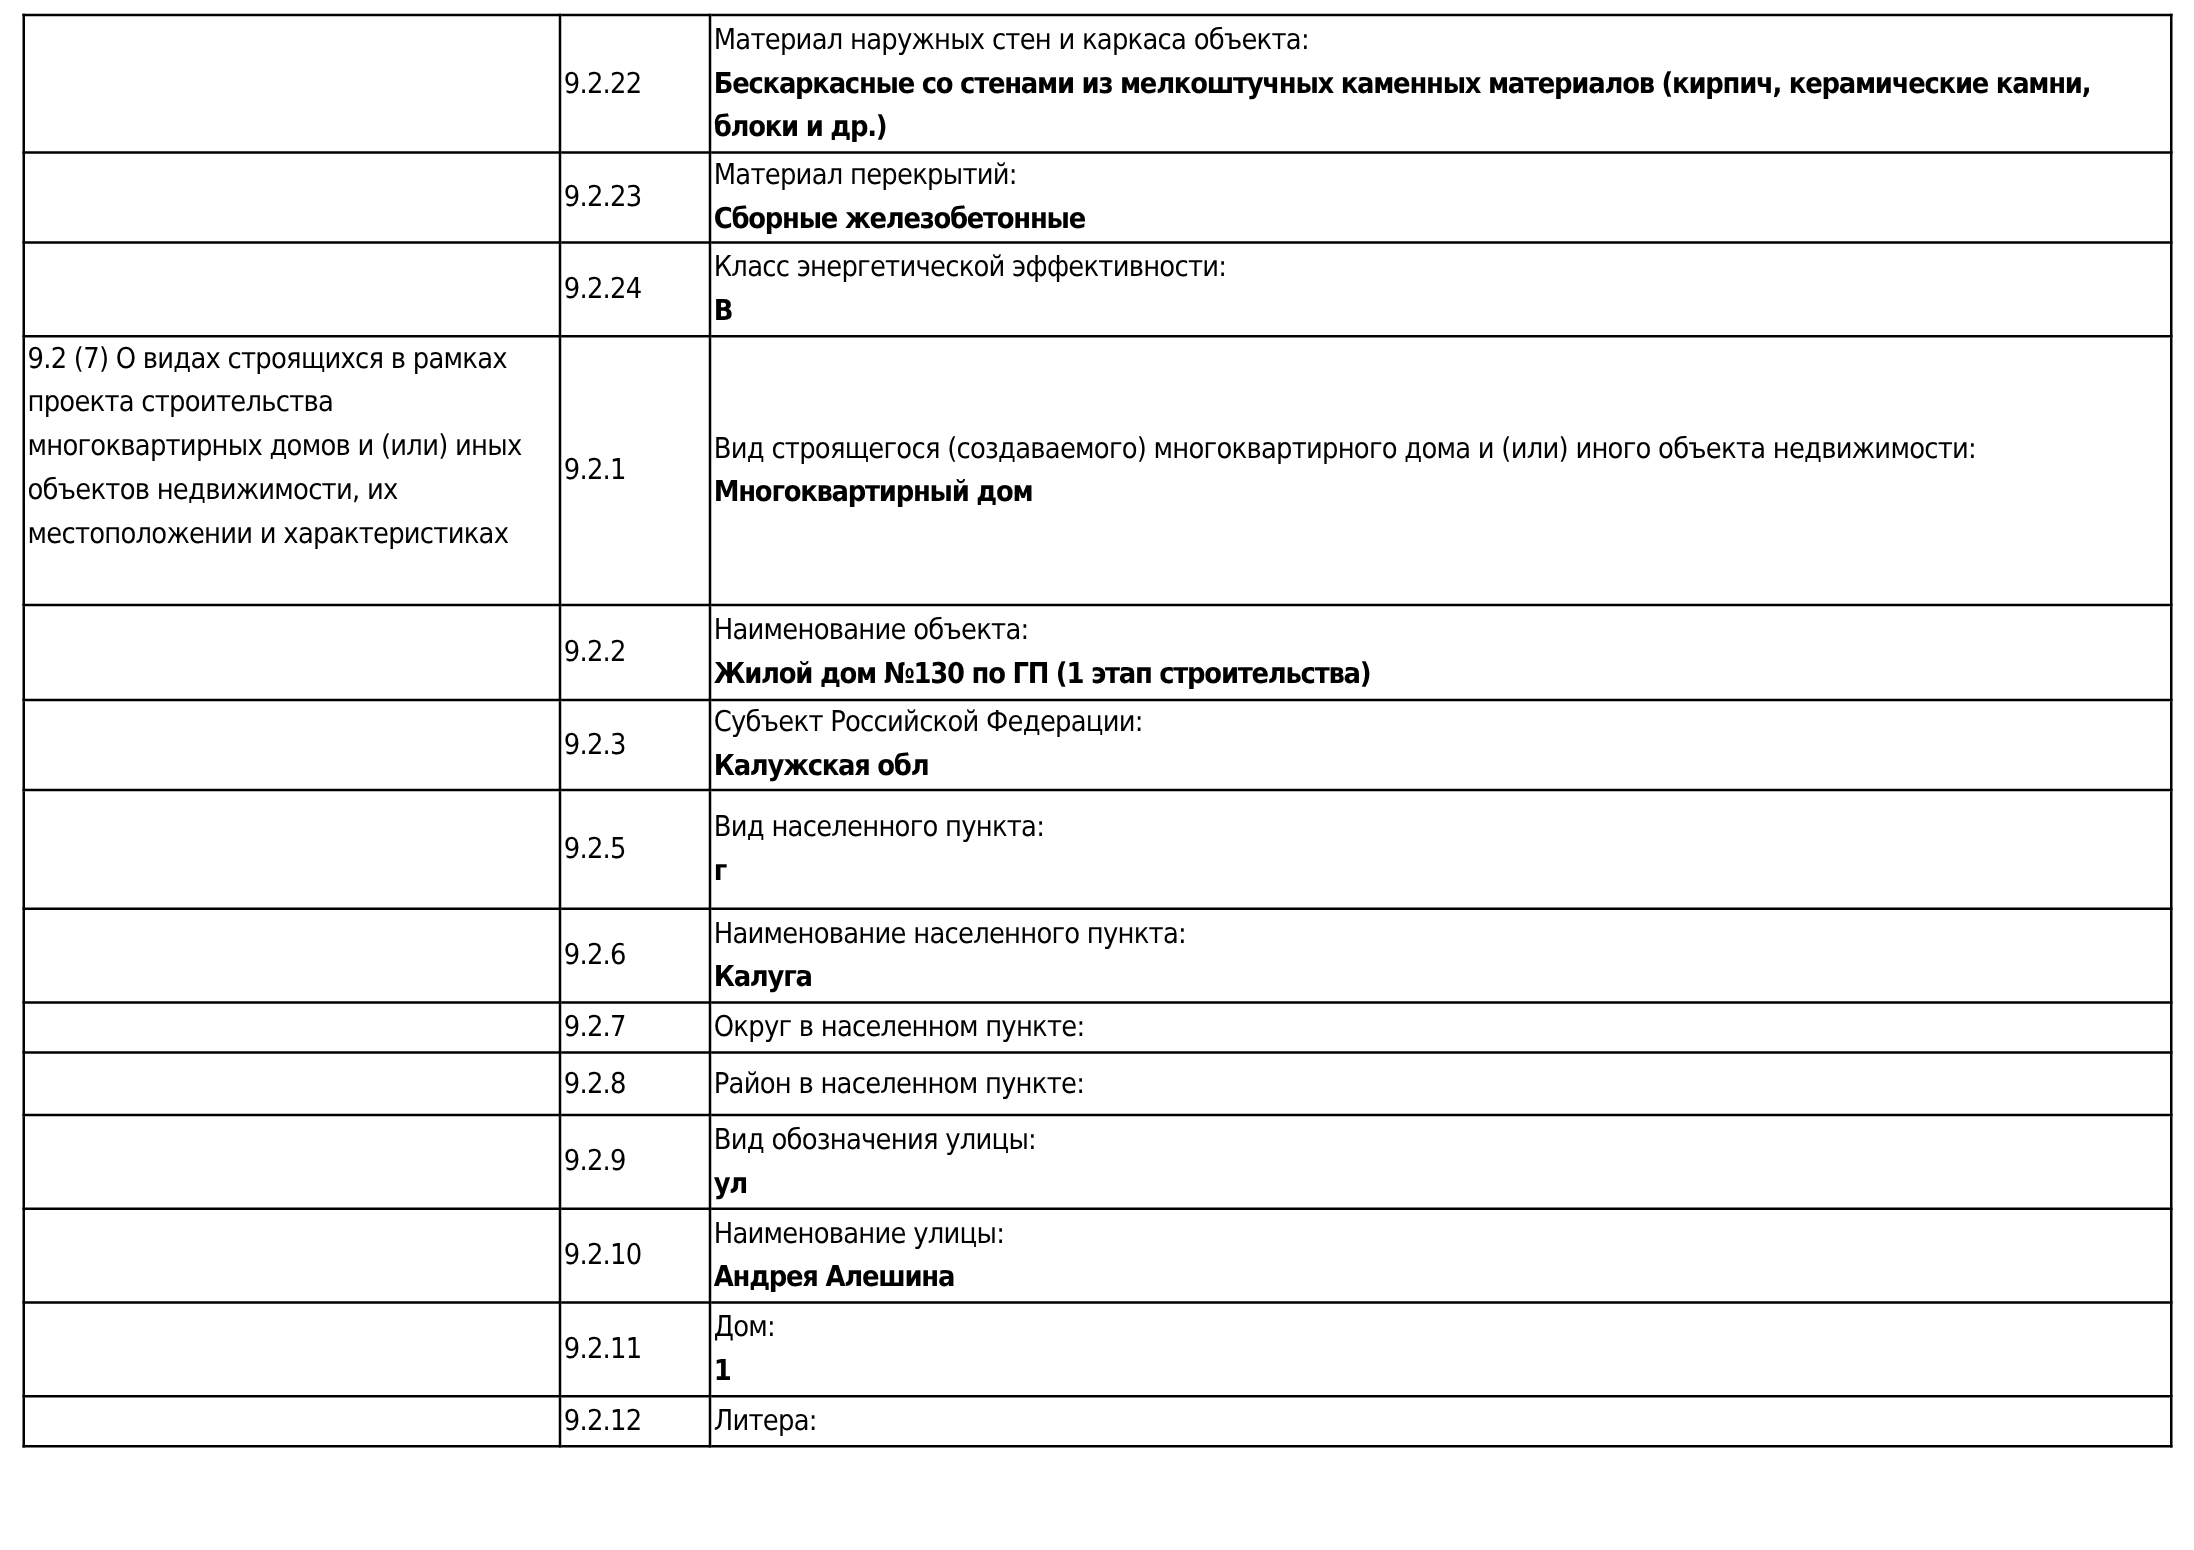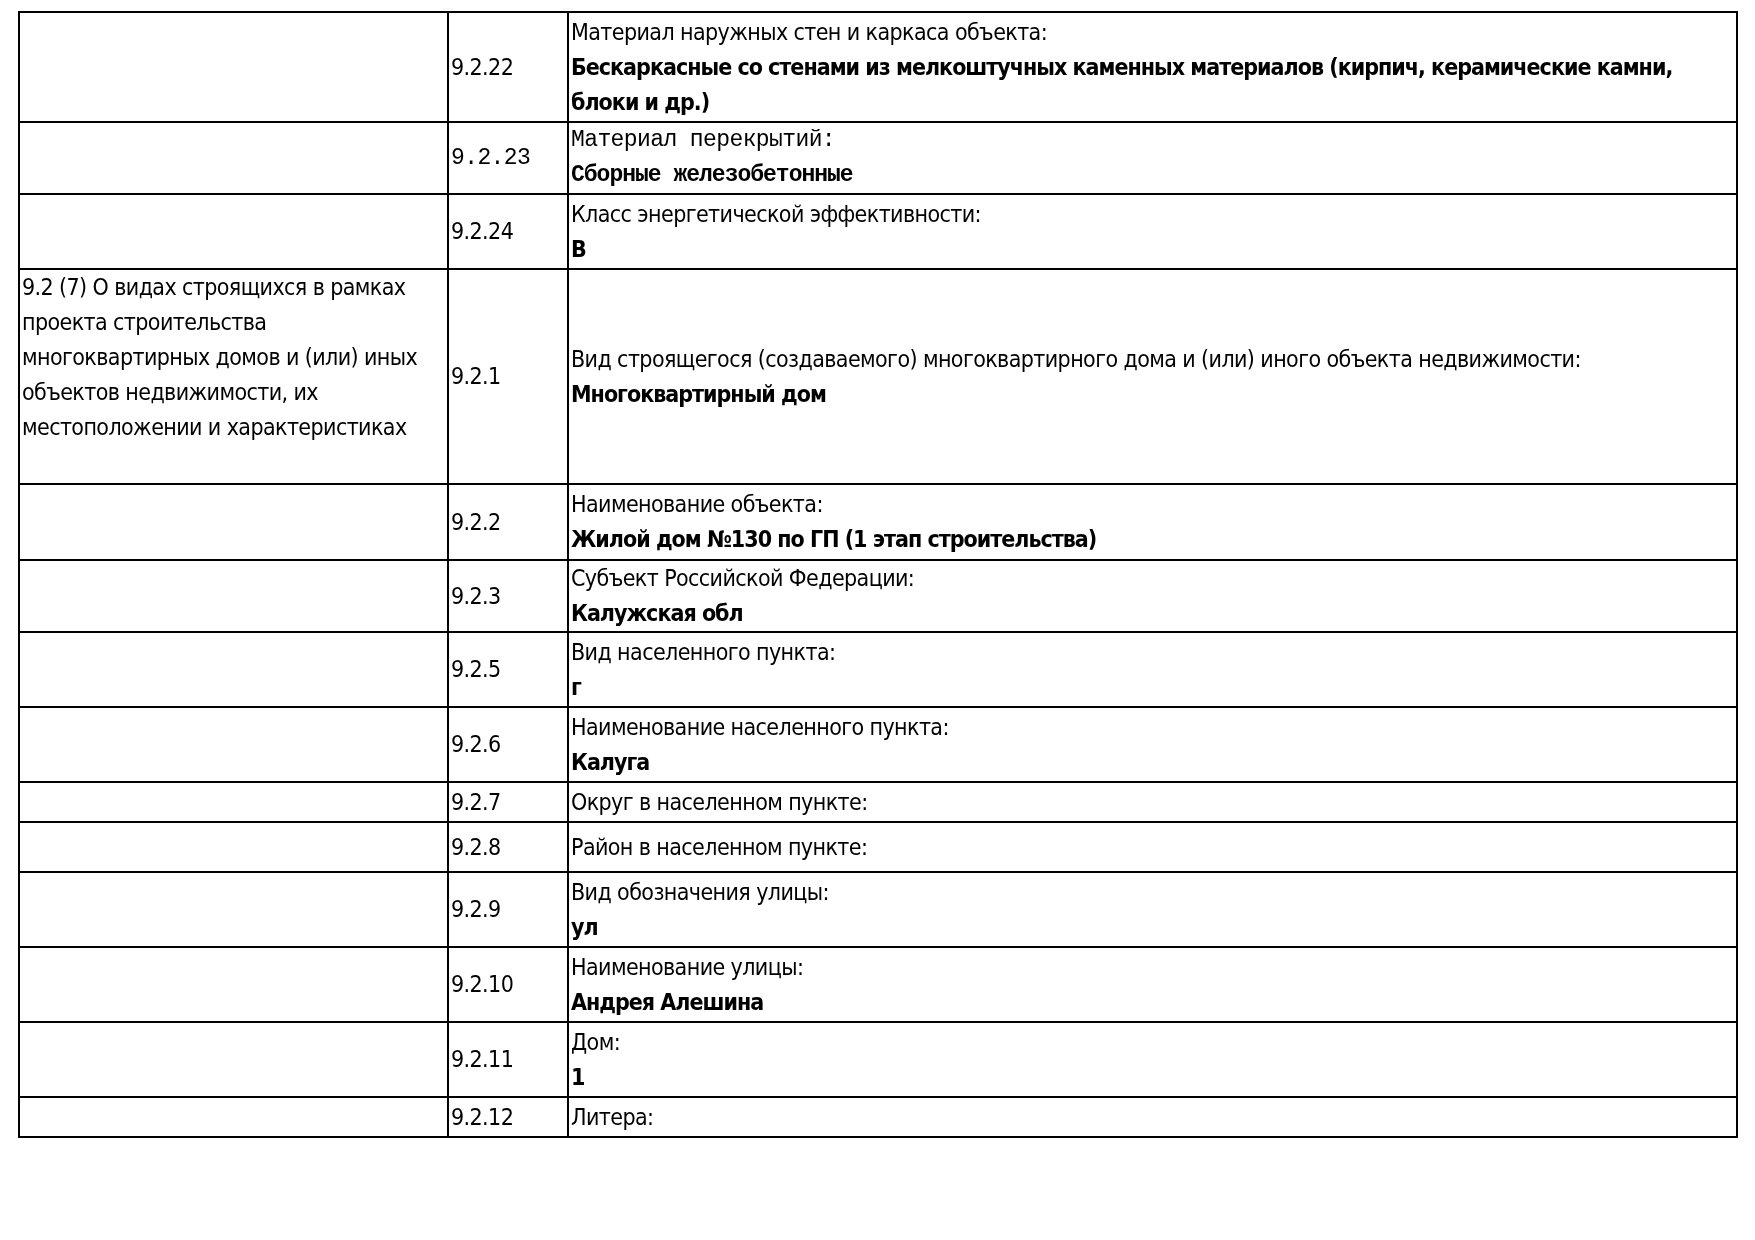--- a/index.html
+++ b/index.html
@@ -33,21 +33,21 @@
     </colgroup>
   <tbody id="tbody">
       <tr style="height: 110px;">
     <td class="section"><span></span></td>
     <td class="num"><span>9.2.22</span></td>
     <td>
       <span class="lbl">Материал наружных стен и каркаса объекта:</span>
       <span class="val">Бескаркасные со стенами из мелкоштучных каменных материалов (кирпич, керамические камни, блоки и др.)</span>
     </td>
   </tr>
-      <tr style="height: 63px; font-family: Liberation Mono, monospace;">
+      <tr style="height: 63px;">
     <td class="section"><span></span></td>
     <td class="num"><span>9.2.23</span></td>
     <td>
       <span class="lbl">Материал перекрытий:</span>
       <span class="val">Сборные железобетонные</span>
     </td>
   </tr>
       <tr style="height: 75px;">
     <td class="section"><span></span></td>
     <td class="num"><span>9.2.24</span></td>
@@ -73,21 +73,21 @@
     </td>
   </tr>
       <tr style="height: 60px;">
     <td class="section"><span></span></td>
     <td class="num"><span>9.2.3</span></td>
     <td>
       <span class="lbl">Субъект Российской Федерации:</span>
       <span class="val">Калужская обл</span>
     </td>
   </tr>
-      <tr style="height: 75px;">
+      <tr style="height: 95px;">
     <td class="section"><span></span></td>
     <td class="num"><span>9.2.5</span></td>
     <td>
       <span class="lbl">Вид населенного пункта:</span>
       <span class="val">г</span>
     </td>
   </tr>
       <tr style="height: 75px; padding-left: 16px;">
     <td class="section"><span></span></td>
     <td class="num"><span>9.2.6</span></td>

